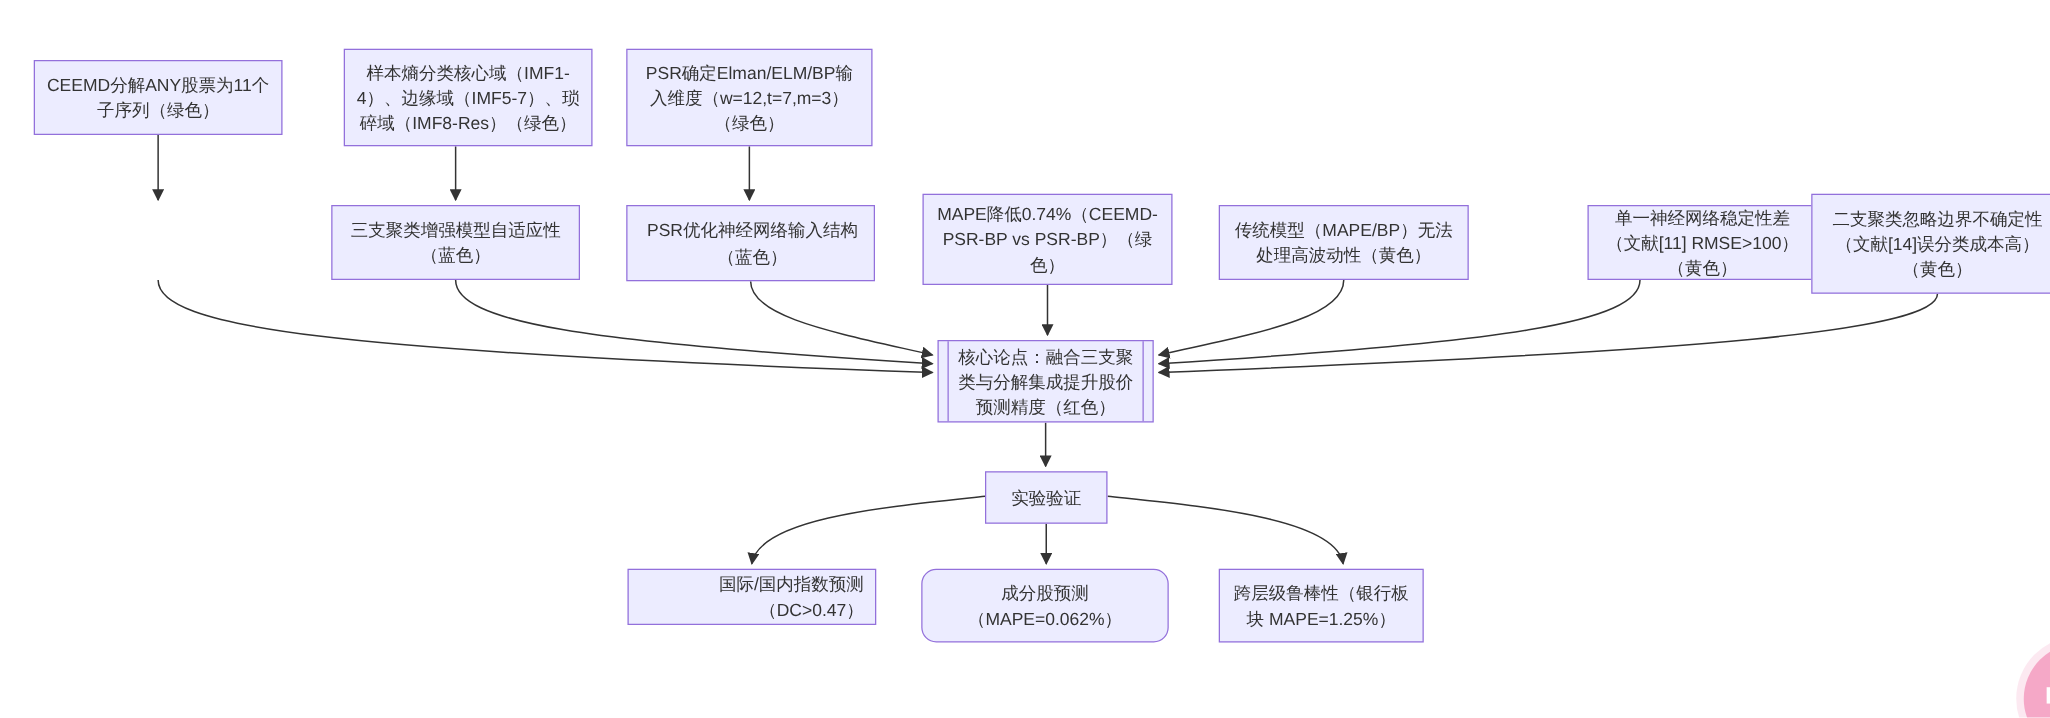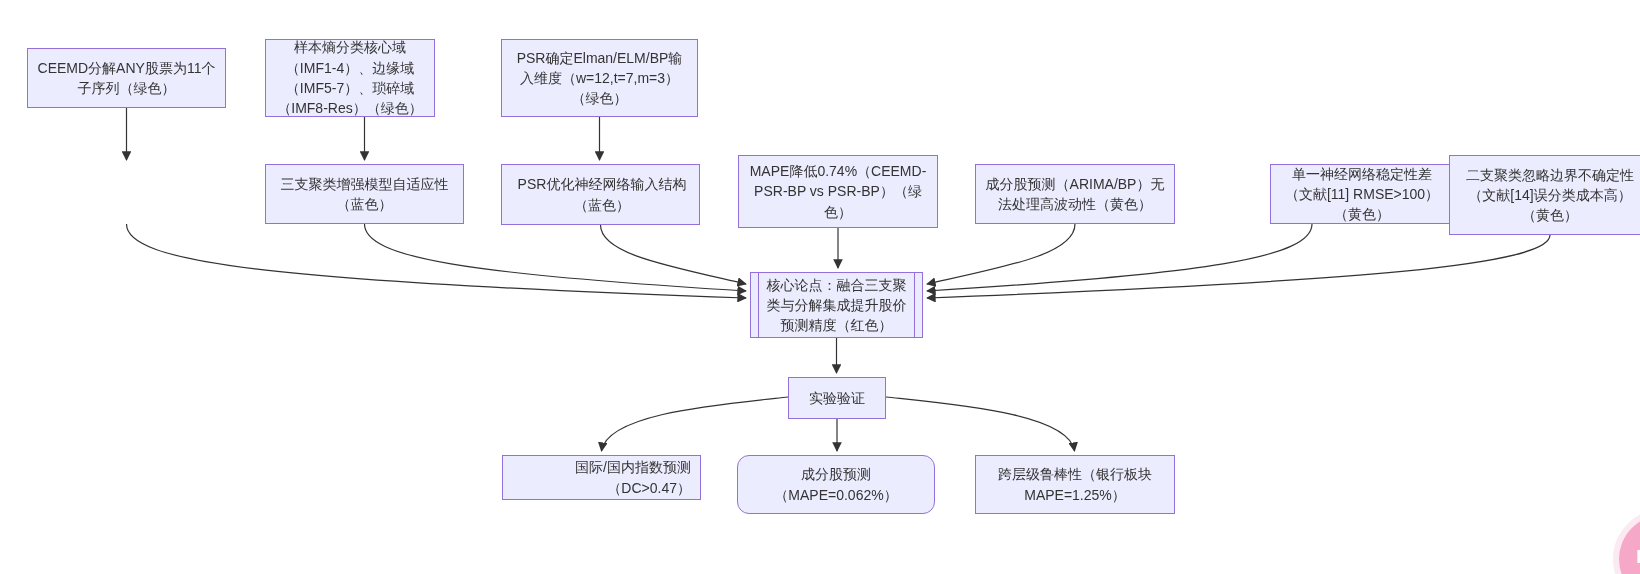--- a/index.html
+++ b/index.html
@@ -23,34 +23,34 @@
   }
   
   .node.core::before,.node.core::after{
     content:"";position:absolute;top:0;bottom:0;width:1px;background:#9370DB;
   }
   .node.core::before{left:7px;}
   .node.core::after{right:7px;}
 
   
   #n-ceemd     {left:4px;   top:48px;  width:199px; height:60px;}
-  #n-entropy   {left:242px; top:39px;  width:170px; height:78px;}
+  #n-entropy   {left:252px; top:39px;  width:199px; height:78px;}
   #n-psrdim    {left:478px; top:39px;  width:197px; height:78px;}
   #n-decomp    {left:4px;   top:164px; width:199px; height:60px;}
   #n-threeway  {left:242px; top:164px; width:199px; height:60px;}
   #n-psropt    {left:478px; top:164px; width:199px; height:61px;padding-left:12px;}
   #n-mape      {left:715px; top:155px; width:200px; height:73px;}
   #n-trad      {left:952px; top:164px; width:200px; height:60px;}
   #n-singlenn  {left:1247px;top:164px; width:184px; height:60px;text-align:center;}
   #n-twoway    {left:1426px;top:155px; width:202px; height:80px;}
   #n-core      {left:727px; top:272px; width:173px; height:66px;}
   #n-exp       {left:765px; top:377px; width:98px;  height:42px;}
   #n-index     {left:479px; top:455px; width:199px; height:45px;text-align:right;}
   #n-stock     {left:714px; top:455px; width:198px; height:59px;border-radius:12px;}
-  #n-robust    {left:952px; top:455px; width:200px; height:59px;}
+  #n-robust    {left:952px; top:455px; width:164px; height:59px;}
 
   .translate-btn{
     position:absolute;left:1596px;top:515px;width:88px;height:88px;
     border-radius:50%;
     background:#F5A8C7;
     color:#ffffff;
     display:flex;align-items:center;justify-content:center;
     font-weight:bold;font-size:30px;letter-spacing:1px;
     box-shadow:0 0 0 6px rgba(245,168,199,0.25);
     cursor:pointer;
@@ -88,21 +88,21 @@
     </g>
   </svg>
 
   <div class="node" id="n-ceemd">CEEMD分解ANY股票为11个子序列（绿色）</div>
   <div class="node" id="n-entropy">样本熵分类核心域（IMF1-4）、边缘域（IMF5-7）、琐碎域（IMF8-Res）（绿色）</div>
   <div class="node" id="n-psrdim">PSR确定Elman/ELM/BP输入维度（w=12,t=7,m=3）（绿色）</div>
 
   <div class="node" id="n-threeway">三支聚类增强模型自适应性（蓝色）</div>
   <div class="node" id="n-psropt">PSR优化神经网络输入结构（蓝色）</div>
   <div class="node" id="n-mape">MAPE降低0.74%（CEEMD-PSR-BP vs PSR-BP）（绿色）</div>
-  <div class="node" id="n-trad">成分股预测（ARIMA/BP）无法处理高波动性（黄色）</div>
+  <div class="node" id="n-trad">传统模型（MAPE/BP）无法处理高波动性（黄色）</div>
   <div class="node" id="n-singlenn">单一神经网络稳定性差（文献[11] RMSE&gt;100）（黄色）</div>
   <div class="node" id="n-twoway">二支聚类忽略边界不确定性（文献[14]误分类成本高）（黄色）</div>
 
   <div class="node core" id="n-core">核心论点：融合三支聚类与分解集成提升股价预测精度（红色）</div>
 
   <div class="node" id="n-exp">实验验证</div>
 
   <div class="node" id="n-index">国际/国内指数预测（DC&gt;0.47）</div>
   <div class="node" id="n-stock">成分股预测（MAPE=0.062%）</div>
   <div class="node" id="n-robust">跨层级鲁棒性（银行板块 MAPE=1.25%）</div>

